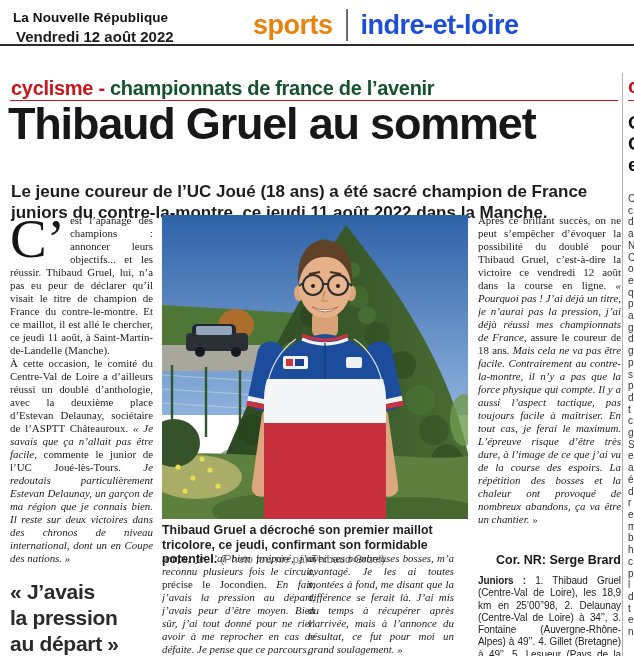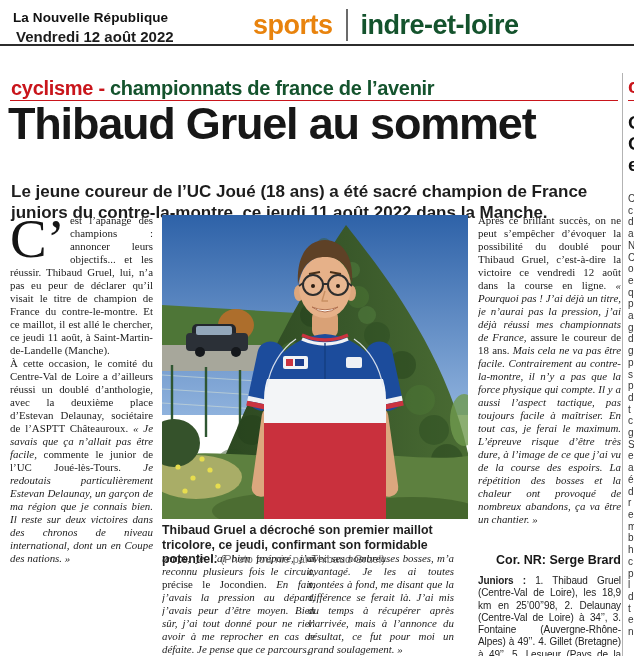--- a/index.html
+++ b/index.html
@@ -6,21 +6,21 @@
   .page{position:relative;width:634px;height:656px;background:#fff;overflow:hidden;
         font-family:"Liberation Serif",serif;color:#1b1b1b;border-radius:6px;}
   
   .masthead{position:absolute;left:13px;top:10px;font-family:"Liberation Sans",sans-serif;}
   .paper-name{font-size:13.5px;font-weight:bold;color:#111;letter-spacing:0.1px;}
   .paper-date{font-size:15px;font-weight:bold;color:#1c1c1c;margin-top:3px;padding-left:3px;}
   .section-head{position:absolute;left:253px;top:9px;display:flex;align-items:center;
         font-family:"Liberation Sans",sans-serif;font-weight:bold;font-size:27px;letter-spacing:-0.5px;}
   .section-sports{color:#e8830d;}
   .section-bar{width:2px;height:32px;background:#6b6b6b;margin:0 13px;}
-  .section-edition{color:#14532d;}
+  .section-edition{color:#1d4ed8;}
   .header-rule{position:absolute;left:0;top:44px;width:634px;height:2px;background:#2c2c2c;}
   
   .kicker{position:absolute;left:11px;top:77px;font-family:"Liberation Sans",sans-serif;
         font-weight:bold;font-size:20px;letter-spacing:-0.3px;white-space:nowrap;}
   .kicker-topic{color:#c9151b;}
   .kicker-sep{color:#c9151b;}
   .kicker-subject{color:#14532d;}
   .kicker-rule{position:absolute;left:10px;top:100px;width:608px;height:1px;background:#c9151b;}
   .kicker-rule-frag{position:absolute;left:628px;top:100px;width:6px;height:1px;background:#c9151b;}
   
@@ -82,20 +82,23 @@
   </div>
   <div class="kicker-rule"></div>
   <div class="kicker-rule-frag"></div>
 
   <h1 class="headline" style="margin:0">Thibaud Gruel au sommet</h1>
   <div class="standfirst">Le jeune coureur de l’UC Joué (18 ans) a été sacré champion de France juniors du contre-la-montre, ce jeudi 11 août 2022 dans la Manche.</div>
 
   <div class="col col1">
     <p class="body-p"><span class="dropcap">C’</span><span><span>est l’apanage des champions : annoncer leurs objectifs... et les réussir. Thibaud Gruel, lui, n’a pas eu peur de déclarer qu’il visait le titre de champion de France du contre-le-montre. Et ce maillot, il est allé le chercher, ce jeudi 11 août, à Saint-Martin-de-Landelle (Manche).</span></span></p>
     <p class="body-p"><span>À cette occasion, le comité du Centre-Val de Loire a d’ailleurs réussi un doublé d’anthologie, avec la deuxième place d’Estevan Delaunay, sociétaire de l’ASPTT Châteauroux. </span><span class="it">« Je savais que ça n’allait pas être facile,</span><span> commente le junior de l’UC Joué-lès-Tours. </span><span class="it">Je redoutais particulièrement Estevan Delaunay, un garçon de ma région que je connais bien. Il reste sur deux victoires dans des chronos de niveau international, dont un en Coupe des nations. »</span></p>
+    <div class="crosshead">« J’avais
+la pression
+au départ »</div>
 
   </div>
 
   <div class="photo-figure">
     <svg viewBox="0 0 306 304" aria-hidden="true">
       <defs>
         <linearGradient id="sky" x1="0" y1="0" x2="0" y2="1">
           <stop offset="0" stop-color="#2e62a8"></stop>
             <stop offset="1" stop-color="#8fb2dd"></stop>
         </linearGradient>

